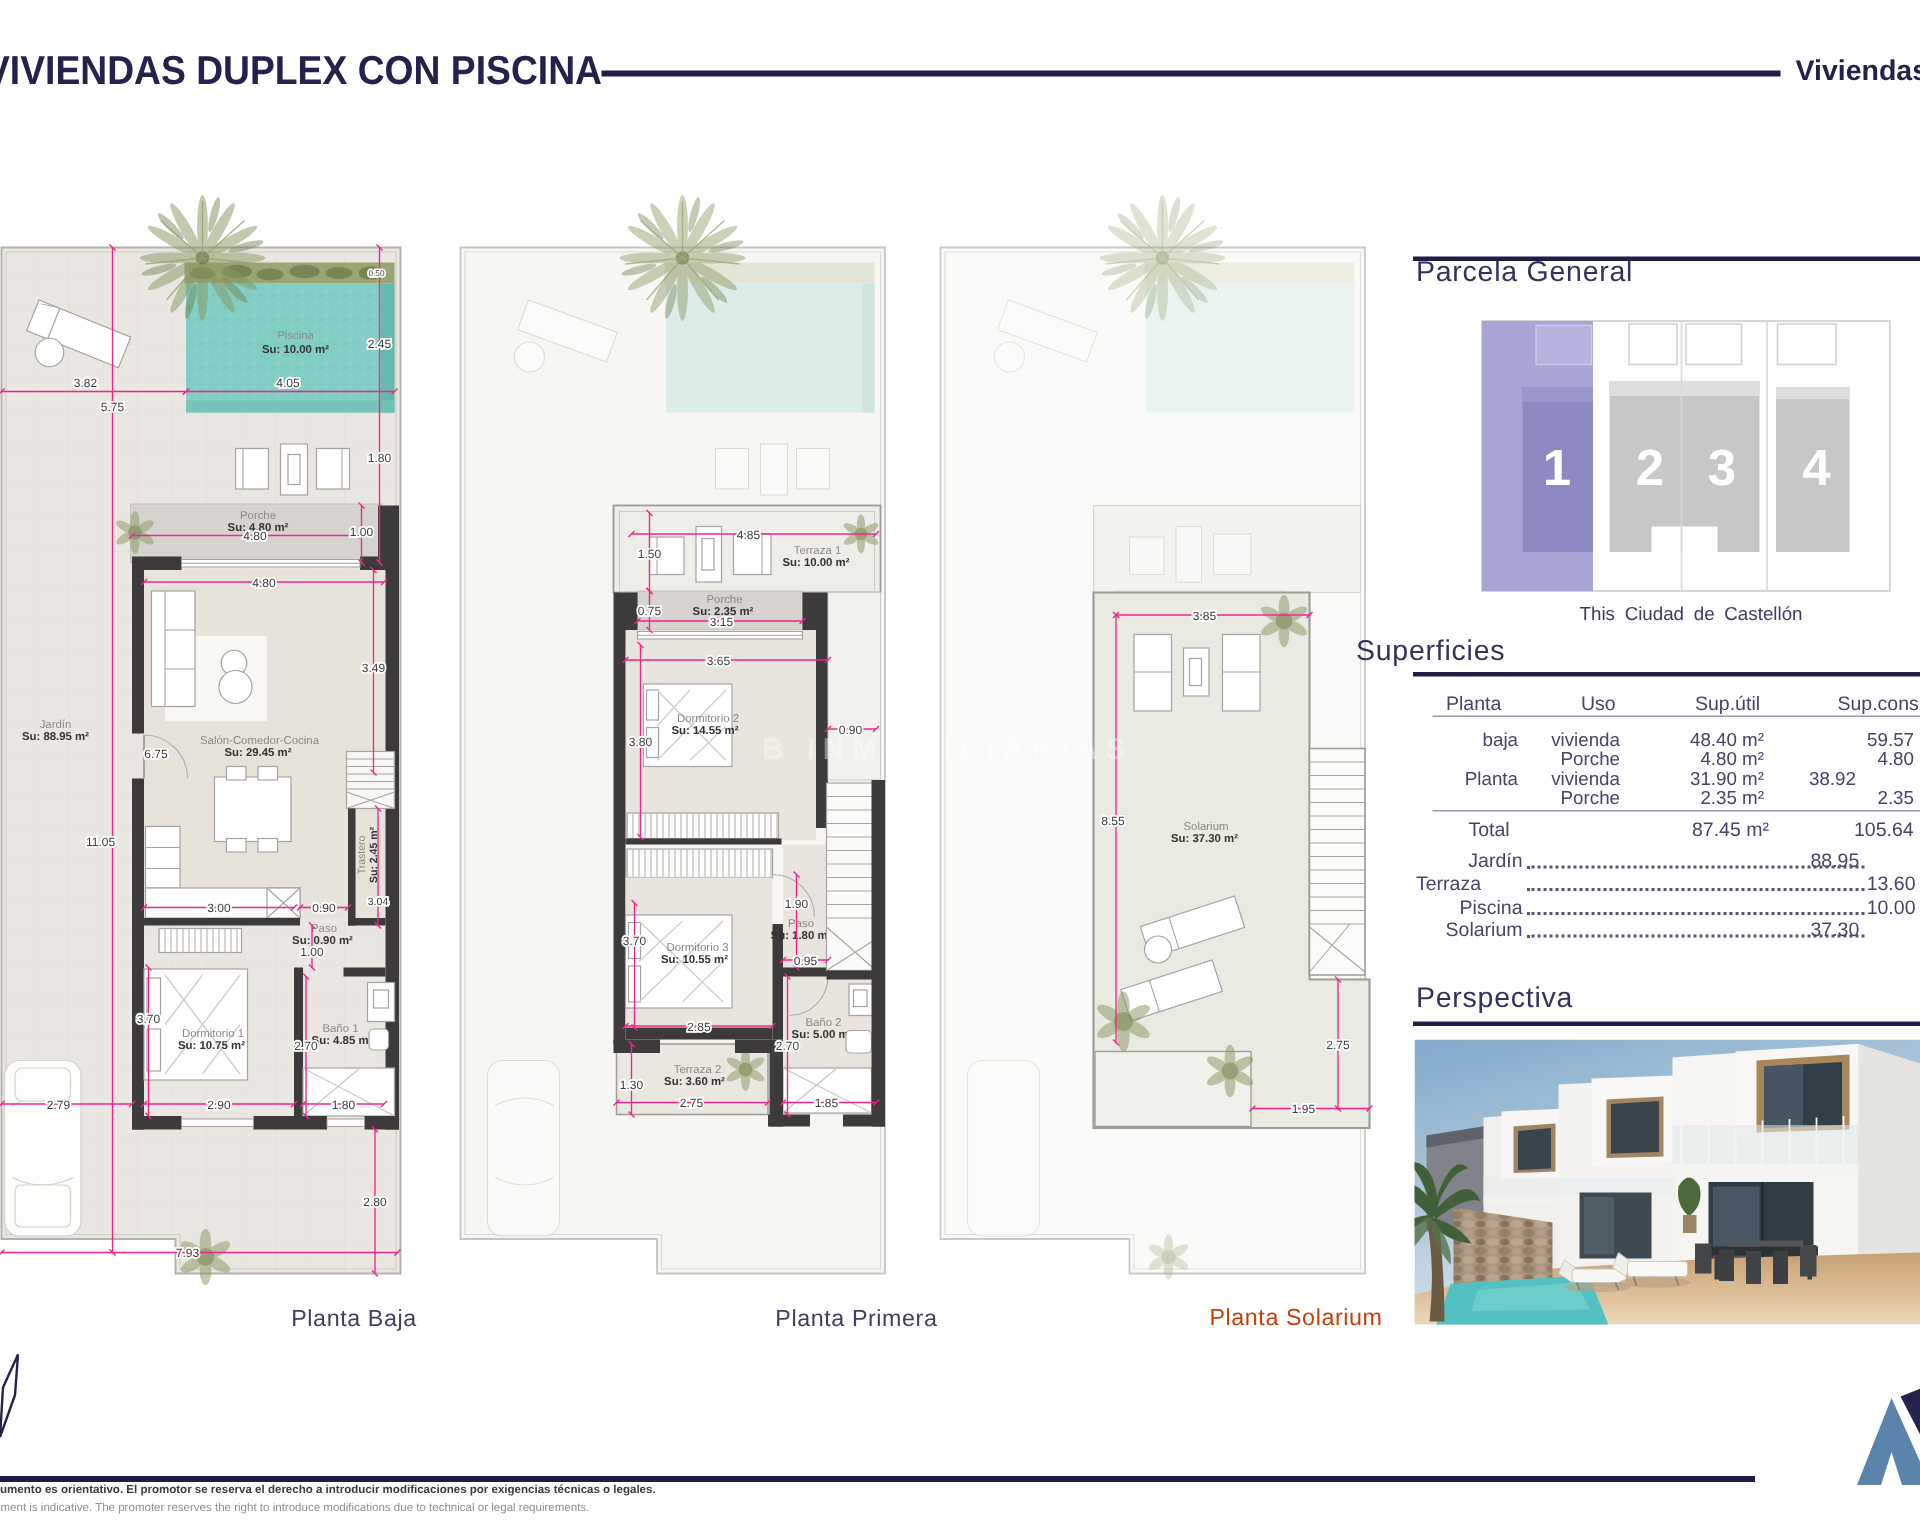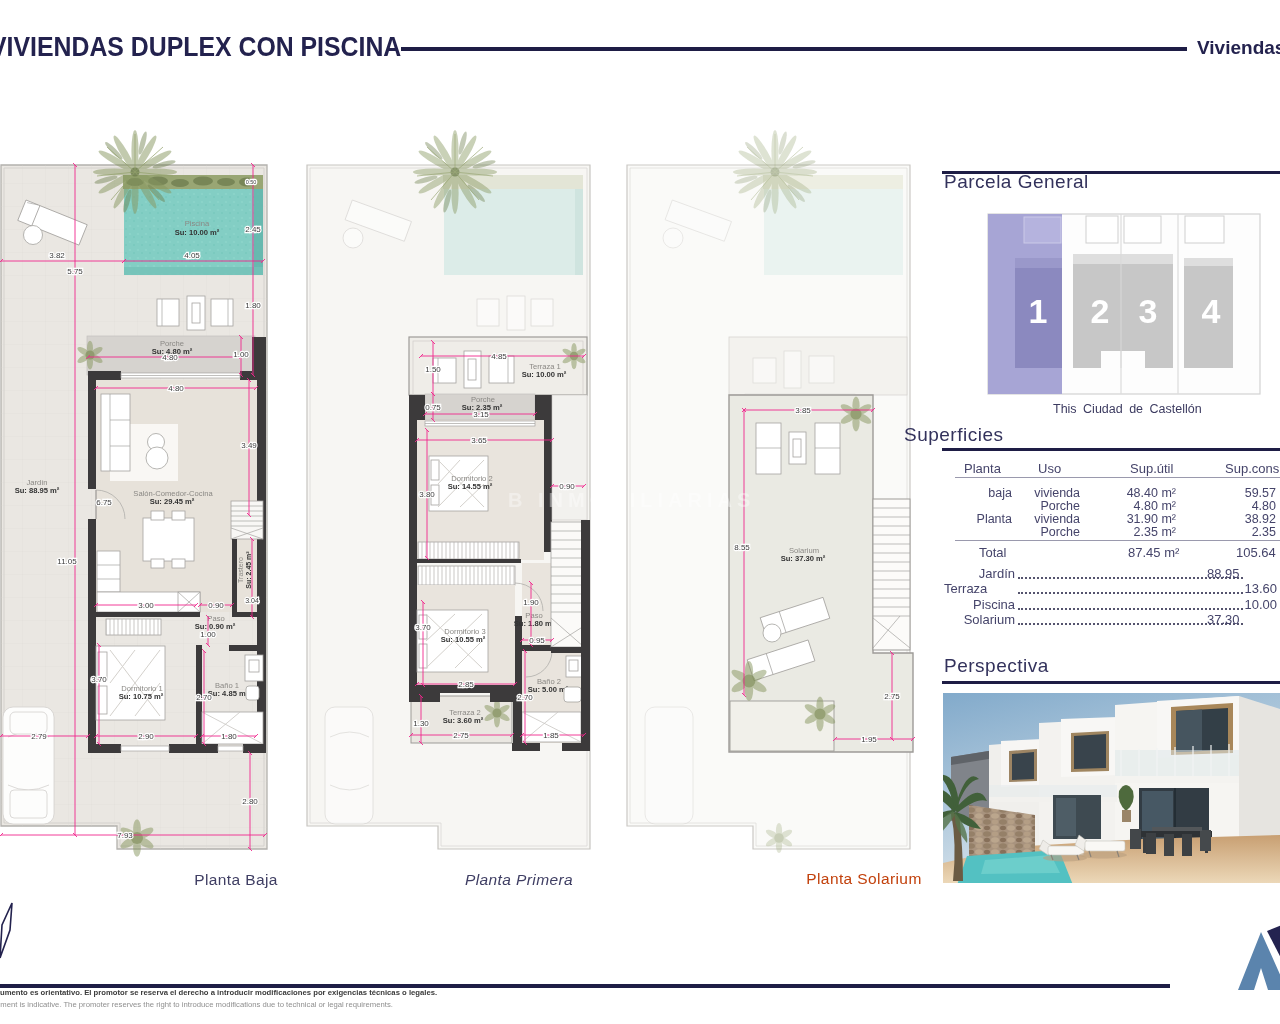--- a/index.html
+++ b/index.html
@@ -584,21 +584,21 @@
     <text class="dt" x="892" y="699">2.75</text>
     <text class="dt" x="869" y="742">1.95</text>
   </g>
 </g>
 </svg>
 
 <div class="abs" style="left:508px;top:489px;font-size:20px;font-weight:bold;color:rgba(255,255,255,0.38);letter-spacing:5px;white-space:nowrap;">B INMOBILIARIAS</div>
 
 <div class="abs" style="left:156px;top:871px;width:160px;text-align:center;font-size:15.5px;color:#3f3e63;letter-spacing:0.4px;">Planta Baja</div>
 
-<div class="abs" style="left:465px;top:871px;width:160px;text-align:left;font-size:15.5px;color:#3f3e63;letter-spacing:0.4px;font-style:italic;">Planta Primera</div>
+<div class="abs" style="left:465px;top:871px;width:160px;text-align:right;font-size:15.5px;color:#3f3e63;letter-spacing:0.4px;">Planta Primera</div>
 
 <div class="abs" style="left:784px;top:870px;width:160px;text-align:center;font-size:15.5px;color:#c2410c;letter-spacing:0.4px;">Planta Solarium</div>
 
 <div class="abs sectitle" style="left:944px;top:147px;margin-top:24px;">Parcela General</div>
 
 <div class="secline" style="left:942px;top:171px;width:338px;"></div>
 
 <svg class="abs" style="left:980px;top:205px;" width="300" height="220" viewBox="0 0 300 220" xmlns="http://www.w3.org/2000/svg">
 
   <rect x="8" y="9" width="272" height="180" fill="#fdfdfd" stroke="#d2d2d2" stroke-width="1.2"></rect>
@@ -636,39 +636,39 @@
 </svg>
 
 <div class="abs" style="left:1053px;top:402px;font-size:12.5px;color:#3c3b60;word-spacing:3px;">This Ciudad de Castellón</div>
 
 <div class="abs sectitle" style="left:904px;top:424px;">Superficies</div>
 
 <div class="secline" style="left:942px;top:448px;width:338px;"></div>
 
 <div class="abs navy" style="left:944px;top:461px;width:336px;font-size:13px;color:#45446a;">
   <span class="abs" style="left:20px;">Planta</span>
-  <span class="abs" style="left:94px;">Uso</span>
+  <span class="abs" style="left:110px;">Uso</span>
   <span class="abs" style="left:186px;">Sup.útil</span>
   <span class="abs" style="left:281px;">Sup.cons</span>
 </div>
 
 <div class="abs" style="left:955px;top:477px;width:325px;height:1px;background:#9a99ad;"></div>
 
 <div class="abs" style="left:944px;top:486px;width:336px;font-size:12.5px;color:#45446a;">
   <div style="position:absolute;left:0;top:0;width:68px;text-align:right;">baja</div>
   <div style="position:absolute;left:88px;top:0;width:48px;text-align:right;">vivienda</div>
   <div style="position:absolute;left:160px;top:0;width:72px;text-align:right;">48.40 m²</div>
   <div style="position:absolute;left:262px;top:0;width:70px;text-align:right;">59.57</div>
   <div style="position:absolute;left:88px;top:13px;width:48px;text-align:right;">Porche</div>
   <div style="position:absolute;left:160px;top:13px;width:72px;text-align:right;">4.80 m²</div>
   <div style="position:absolute;left:262px;top:13px;width:70px;text-align:right;">4.80</div>
   <div style="position:absolute;left:0;top:26px;width:68px;text-align:right;">Planta</div>
   <div style="position:absolute;left:88px;top:26px;width:48px;text-align:right;">vivienda</div>
   <div style="position:absolute;left:160px;top:26px;width:72px;text-align:right;">31.90 m²</div>
-  <div style="position:absolute;left:262px;top:26px;width:70px;text-align:right;">38.92</div>
+  <div style="position:absolute;left:262px;top:26px;width:70px;">38.92</div>
   <div style="position:absolute;left:88px;top:39px;width:48px;text-align:right;">Porche</div>
   <div style="position:absolute;left:160px;top:39px;width:72px;text-align:right;">2.35 m²</div>
   <div style="position:absolute;left:262px;top:39px;width:70px;text-align:right;">2.35</div>
 </div>
 
 <div class="abs" style="left:955px;top:540px;width:325px;height:1px;background:#9a99ad;"></div>
 
 <div class="abs" style="left:944px;top:545px;width:336px;font-size:13px;color:#45446a;">
   <span class="abs" style="left:35px;">Total</span>
   <span class="abs" style="left:184px;">87.45 m²</span>

